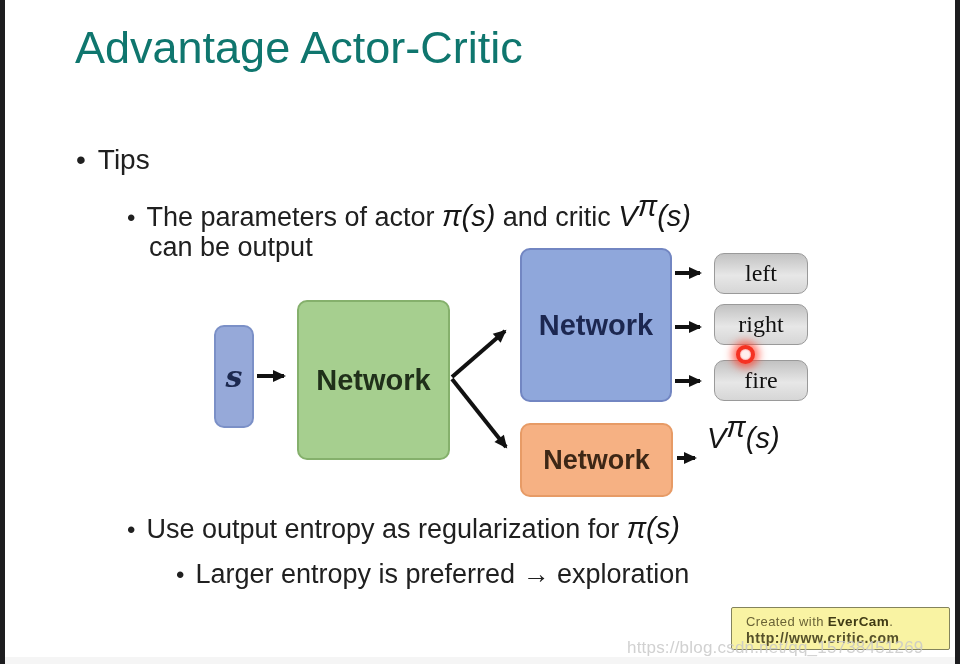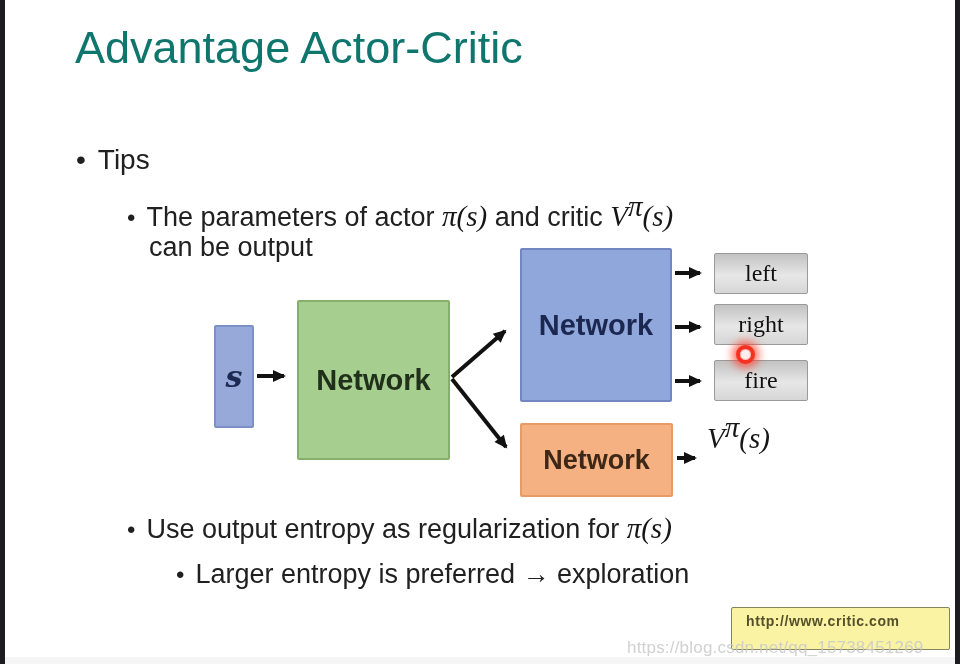--- a/index.html
+++ b/index.html
@@ -16,27 +16,27 @@
   .bottom-strip{left:5px;bottom:0;width:950px;height:7px;background:#f5f5f5;}
 
   .title{
     left:75px;top:22px;width:700px;
     font-size:45px;font-weight:400;letter-spacing:0px;color:#0f766e;
   }
   .bullet-row{white-space:nowrap;font-size:27px;color:#202020;}
   .bullet-row .marker{display:inline-block;margin-right:12px;}
   .lvl2 .marker{font-size:24px;margin-right:11px;}
   .math{
-    font-family:Liberation Serif, serif;font-style:italic;font-size:29px;color:#161616;
+    font-family:Liberation Sans, sans-serif;font-style:italic;font-size:29px;color:#161616;
   }
 
   
   .dbox{
     display:flex;align-items:center;justify-content:center;
-    box-sizing:border-box;border-radius:2px;
+    box-sizing:border-box;border-radius:10px;
     font-weight:700;
   }
   .state-box{
     left:214px;top:325px;width:40px;height:103px;
     background:#96a9d9;border:2px solid #7b90c7;
     font-family:"DejaVu Serif",serif;font-style:italic;font-weight:700;
     font-size:30px;color:#1c2950;
   }
   .shared-box{
     left:297px;top:300px;width:153px;height:160px;
@@ -151,16 +151,19 @@
 
 <div class="abs bullet-row lvl2 b-entropy">
   <span class="marker">•</span><span>Use output entropy as regularization for </span><span class="math">π(s)</span>
 </div>
 
 <div class="abs bullet-row lvl2 b-explore">
   <span class="marker">•</span><span>Larger entropy is preferred → exploration</span>
 </div>
 
 <div class="abs evercam">
+  <div class="l1">
+    <span>Created with </span><b>EverCam</b><span>.</span>
+  </div>
   <div class="l2">http://www.critic.com</div>
 </div>
 
 <div class="abs csdn">https://blog.csdn.net/qq_15738451269</div>
 
 </body></html>

